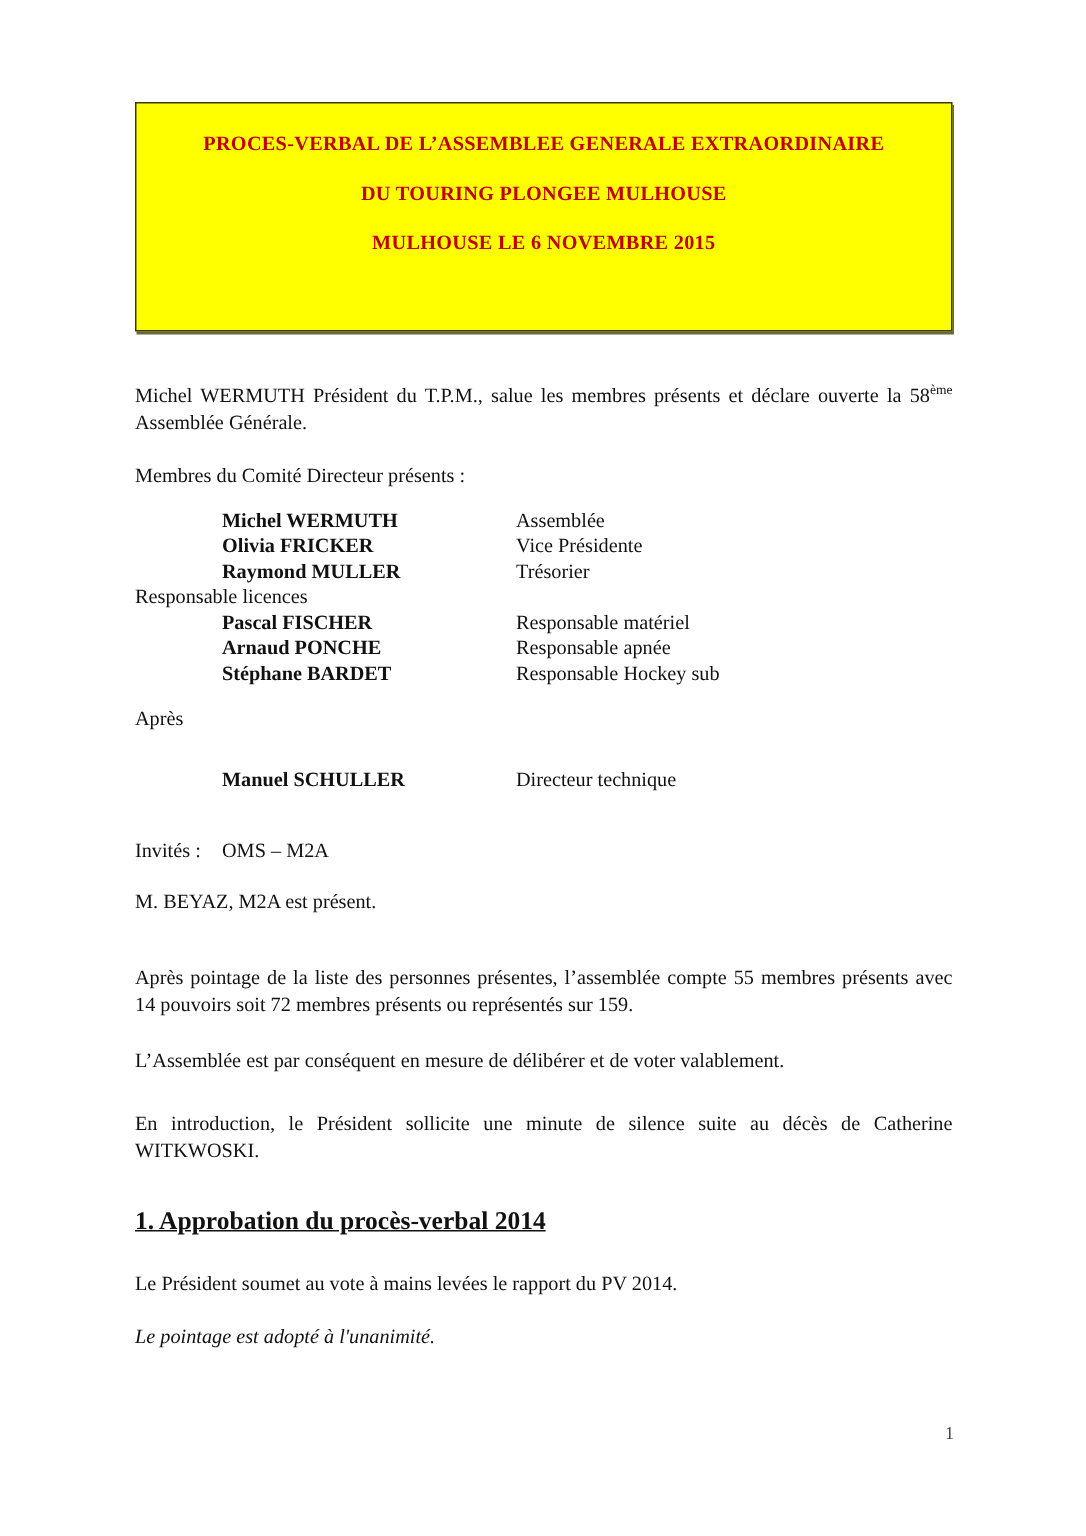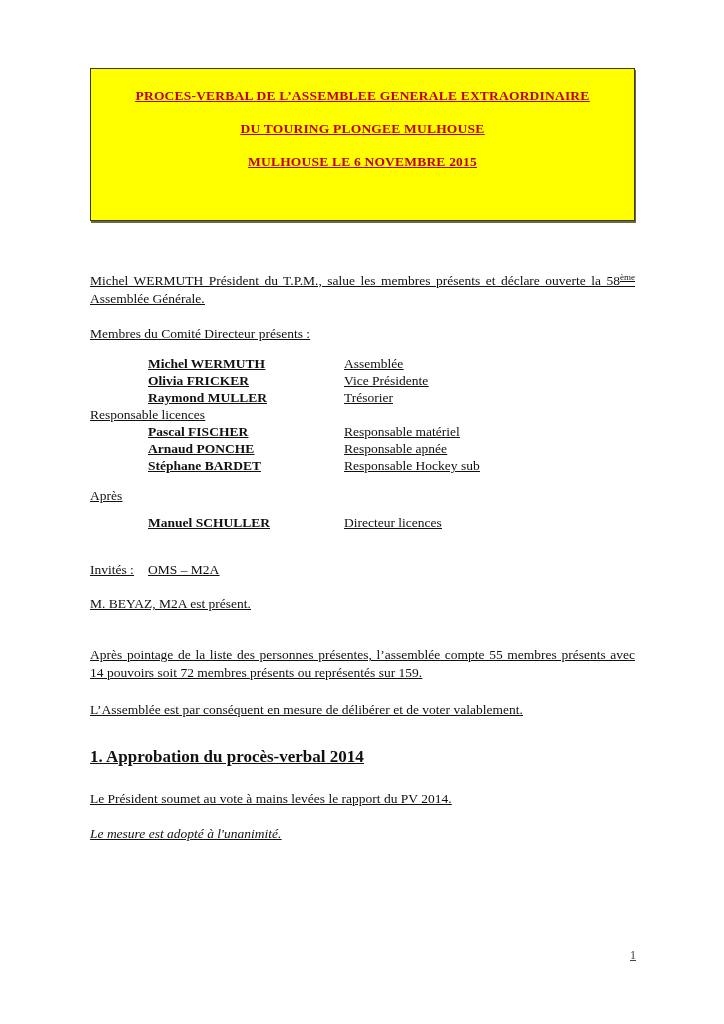--- a/index.html
+++ b/index.html
@@ -1,15 +1,15 @@
 <!DOCTYPE html>
 <html><head>
 <meta charset="utf-8">
 <style>
-  * { box-sizing: border-box; text-decoration: underline; }
+  * { box-sizing: border-box; }
   html, body { margin: 0; padding: 0; background: #ffffff; }
   .page {
     position: relative;
     width: 724px;
     height: 1024px;
     background: #ffffff;
     font-family: "Liberation Serif", "DejaVu Serif", serif;
     color: #111111;
     overflow: hidden;
   }
@@ -29,41 +29,41 @@
     margin: 0 0 19px 0;
     font-weight: bold;
     font-size: 13.5px;
     line-height: 14px;
     color: #c00000;
     letter-spacing: 0.2px;
   }
   .content {
     position: absolute;
     left: 90px;
-    top: 238px;
+    top: 221px;
     width: 545px;
     font-size: 13.5px;
     line-height: 18px;
   }
   .para { margin: 0; }
   .justify { text-align: justify; }
   .p-intro { margin-top: 34px; }
   sup { font-size: 9px; line-height: 0; }
   .p-members-heading { margin-top: 17px; }
   .member-list { margin-top: 12px; }
   .member-row { display: flex; line-height: 17px; }
   .member-name {
     font-weight: bold;
     padding-left: 58px;
     width: 254px;
     flex: 0 0 254px;
   }
   .member-role { flex: 1; }
   .p-excused { margin-top: 13px; }
-  .excused-row { display: flex; margin-top: 9px; line-height: 18px; }
+  .excused-row { display: flex; margin-top: 23px; line-height: 18px; }
   .excused-name { font-weight: bold; padding-left: 58px; width: 254px; flex: 0 0 254px; }
   .guests-row { display: flex; margin-top: 29px; }
   .guests-label { width: 58px; flex: 0 0 58px; }
   .p-guest-note { margin-top: 16px; }
   .p-attendance { margin-top: 33px; }
   .p-quorum { margin-top: 19px; }
   .p-silence { margin-top: 24px; }
   .section-heading {
     margin-top: 28px;
     font-size: 17px;
@@ -125,38 +125,39 @@
       <div class="member-row">
         <span class="member-name">Stéphane BARDET</span>
         <span class="member-role">Responsable Hockey sub</span>
       </div>
     </div>
 
     <p class="para p-excused">Après</p>
 
     <div class="excused-row">
       <span class="excused-name">Manuel SCHULLER</span>
-      <span class="member-role">Directeur licences</span>
+      <span class="member-role">Directeur technique</span>
     </div>
 
     <div class="guests-row">
       <span class="guests-label">Invités :</span>
       <span>OMS – M2A</span>
     </div>
 
     <p class="para p-guest-note">M. BEYAZ, M2A est présent.</p>
 
     <p class="para justify p-attendance">Après pointage de la liste des personnes présentes, l’assemblée compte 55 membres présents avec 14 pouvoirs soit 72 membres présents ou représentés sur 159.</p>
 
     <p class="para p-quorum">L’Assemblée est par conséquent en mesure de délibérer et de voter valablement.</p>
 
+    <p class="para justify p-silence">En introduction, le Président sollicite une minute de silence suite au décès de Catherine WITKWOSKI.</p>
 
     <p class="para section-heading">1. Approbation du procès-verbal 2014</p>
 
     <p class="para p-vote">Le Président soumet au vote à mains levées le rapport du PV 2014.</p>
 
-    <p class="para p-result">Le mesure est adopté à l'unanimité.</p>
+    <p class="para p-result">Le pointage est adopté à l'unanimité.</p>
 
   </div>
 
   <div class="page-number">1</div>
 
 </div>
 
 </body></html>

